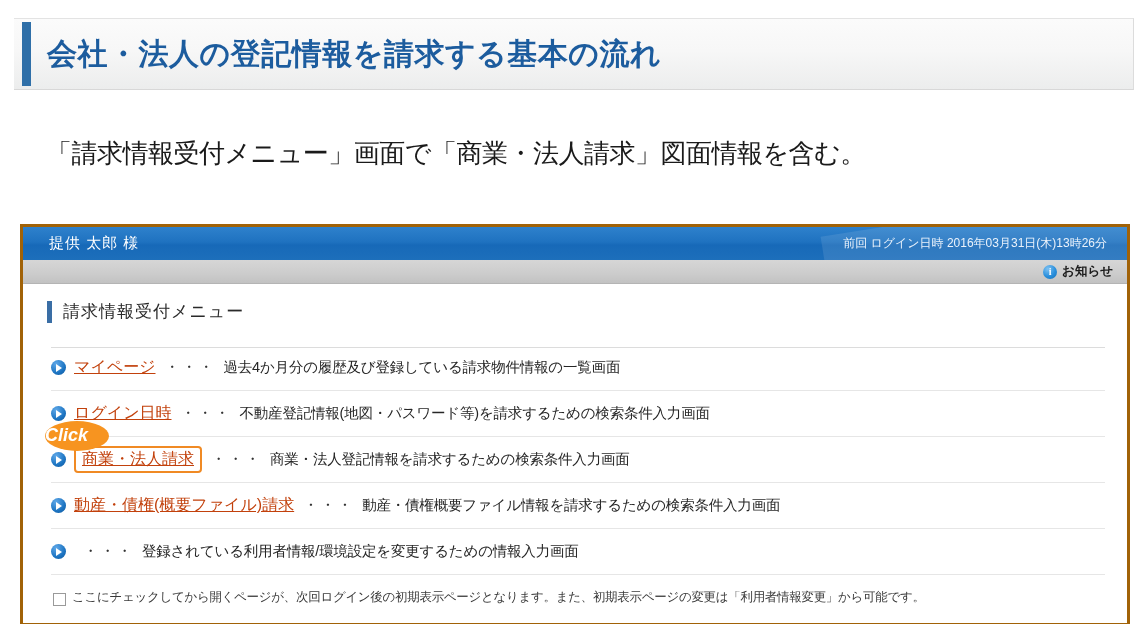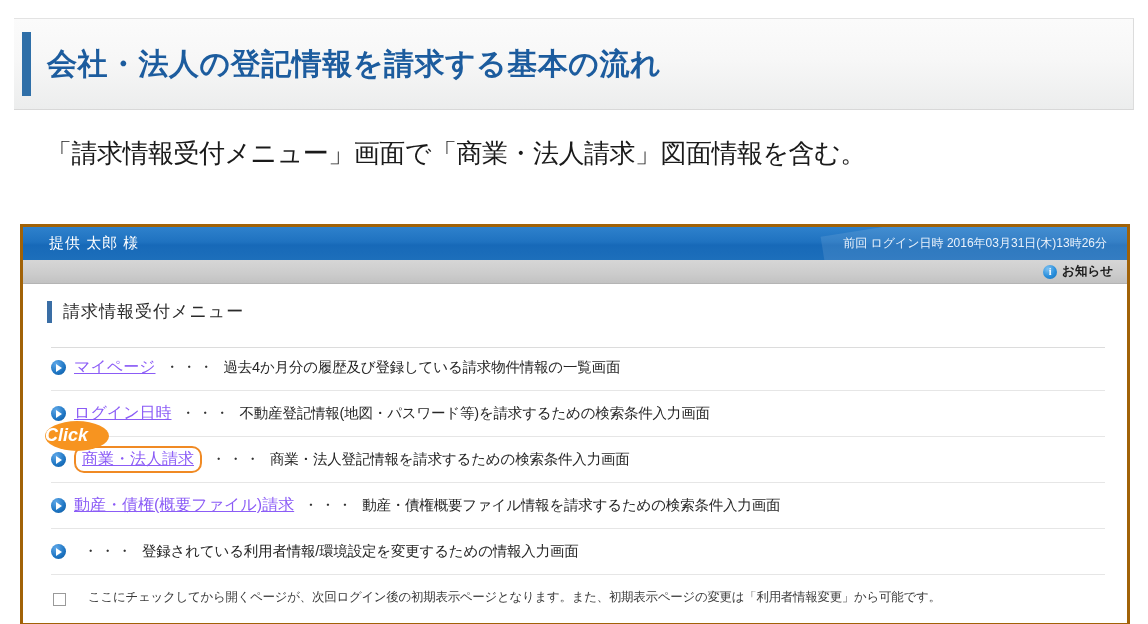--- a/index.html
+++ b/index.html
@@ -14,21 +14,21 @@
     overflow: hidden;
     position: relative;
   }
 
   
   .page-heading {
     position: absolute;
     left: 14px;
     top: 18px;
     width: 1120px;
-    height: 92px;
+    height: 72px;
     background: linear-gradient(to bottom, #fbfbfb 0%, #f7f7f7 45%, #eceded 100%);
     border-top: 1px solid #e3e3e3;
     border-right: 1px solid #dcdcdc;
     border-bottom: 1px solid #d8d8d8;
     box-sizing: border-box;
     display: flex;
     align-items: center;
   }
   .page-heading .accent-bar {
     width: 9px;
@@ -204,21 +204,21 @@
     left: 5px;
     top: 3.5px;
     width: 0;
     height: 0;
     border-left: 6px solid #ffffff;
     border-top: 4px solid transparent;
     border-bottom: 4px solid transparent;
   }
 
   .menu-link {
-    color: #8b5cf6;
+    color: #c2410c;
     font-size: 16px;
     text-decoration: underline;
     white-space: nowrap;
     letter-spacing: 0px;
   }
   .menu-dots {
     color: #333333;
     font-size: 15px;
     margin: 0 8px 0 9px;
     letter-spacing: 2px;
@@ -229,21 +229,21 @@
     white-space: nowrap;
     letter-spacing: -0.2px;
   }
 
   
   .menu-row.highlight .menu-link {
     position: relative;
   }
   .hl-box {
     border: 2px solid #f08a24;
-    border-radius: 10px;
+    border-radius: 4px;
     padding: 2px 6px 3px 6px;
     display: inline-block;
     line-height: 1.1;
   }
   .click-badge {
     position: absolute;
     left: -6px;
     top: -16px;
     width: 64px;
     height: 30px;
@@ -257,21 +257,20 @@
     letter-spacing: 0px;
     z-index: 5;
     font-family: "Liberation Sans", sans-serif;
   }
 
   
   .footer-note {
     display: flex;
     align-items: flex-end;
     margin: 14px 22px 0 30px;
-    gap: 16px;
   }
   .fake-checkbox {
     width: 13px;
     height: 13px;
     border: 1px solid #9a9a9a;
     background: #ffffff;
     flex: none;
     margin-right: 6px;
     box-sizing: border-box;
   }

